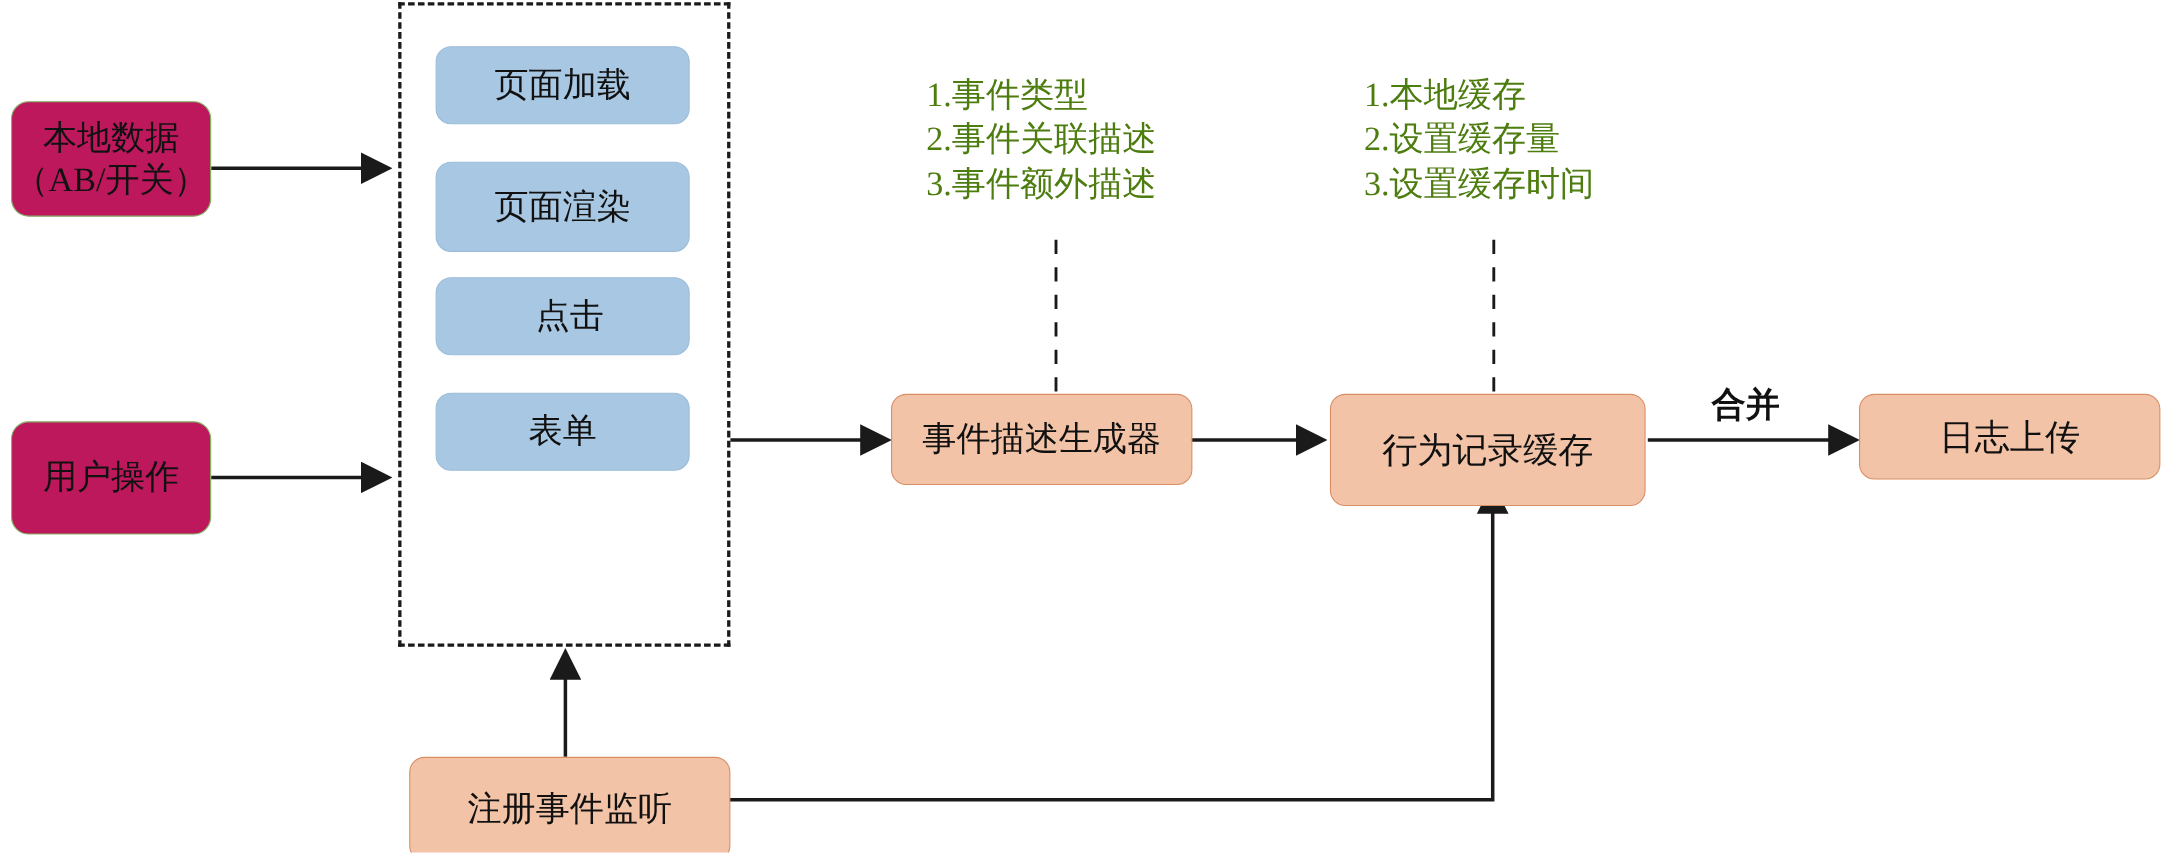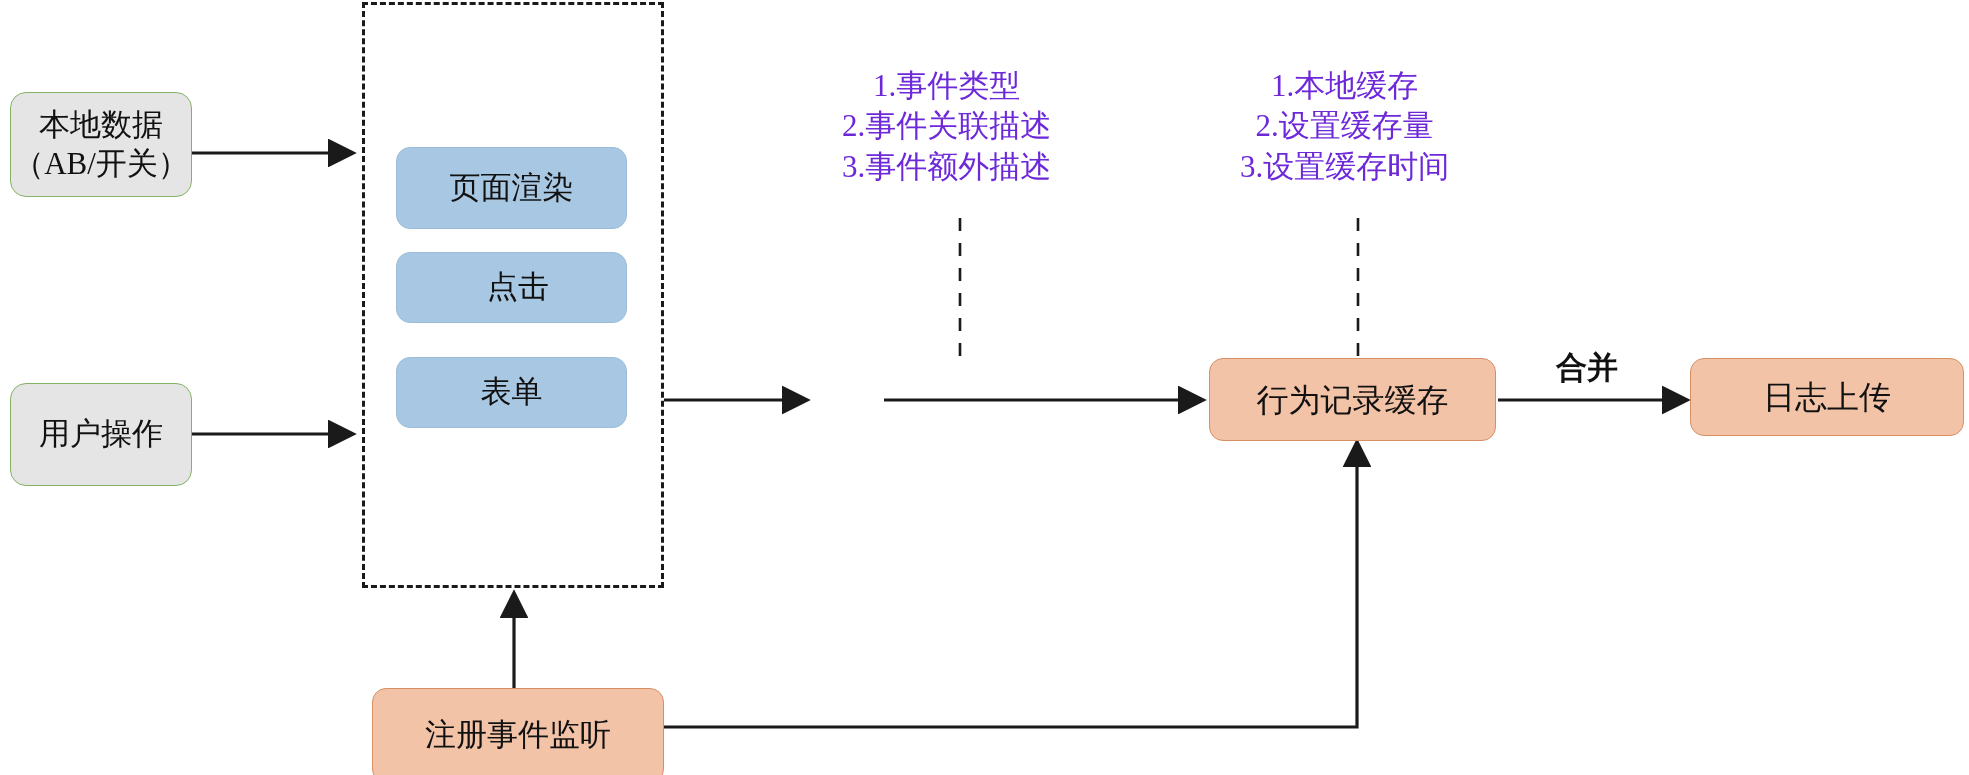--- a/index.html
+++ b/index.html
@@ -30,21 +30,21 @@
     box-sizing: border-box;
     display: flex;
     align-items: center;
     justify-content: center;
     text-align: center;
     line-height: 1.25;
     color: #111111;
     white-space: pre-line;
   }
   .node-green {
-    background: #e5e5e5;
+    background: #be185d;
     border: 1.6px solid #85b366;
     border-radius: 16px;
   }
   .node-blue {
     background: #a8c7e2;
     border: 1.6px solid #9bbdd9;
     border-radius: 14px;
   }
   .node-orange {
     background: #f2c3a7;
@@ -52,24 +52,24 @@
     border-radius: 14px;
   }
   .group-dashed {
     position: absolute;
     box-sizing: border-box;
     border: 3px dashed #1a1a1a;
     background: transparent;
   }
   .annot {
     position: absolute;
-    color: #6d28d9;
+    color: #4d7c0f;
     white-space: pre-line;
     line-height: 1.30;
-    text-align: center;
+    text-align: left;
   }
   .edge-label {
     position: absolute;
     color: #111111;
     white-space: nowrap;
   }
 </style>
 </head>
 <body>
 
@@ -101,29 +101,31 @@
     <line x1="1358" y1="218" x2="1358" y2="362" stroke="#1a1a1a" stroke-width="2.6" stroke-dasharray="13 12"></line>
   </svg>
 
   <div class="group-dashed" style="left:362px; top:2px; width:302px; height:586px;"></div>
 
   <div class="node node-green" style="left:10px; top:92px; width:182px; height:105px; font-size:31px;">本地数据
 （AB/开关）</div>
 
   <div class="node node-green" style="left:10px; top:383px; width:182px; height:103px; font-size:31px;">用户操作</div>
 
+  <div class="node node-blue" style="left:396px; top:42px; width:231px; height:71px; font-size:31px;">页面加载</div>
 
   <div class="node node-blue" style="left:396px; top:147px; width:231px; height:82px; font-size:31px;">页面渲染</div>
 
   <div class="node node-blue" style="left:396px; top:252px; width:231px; height:71px; font-size:31px;padding-left:13px;">点击</div>
 
   <div class="node node-blue" style="left:396px; top:357px; width:231px; height:71px; font-size:31px;">表单</div>
 
+  <div class="node node-orange" style="left:810px; top:358px; width:274px; height:83px; font-size:31px;">事件描述生成器</div>
 
-  <div class="node node-orange" style="left:1209px; top:358px; width:287px; height:83px; font-size:32px;">行为记录缓存</div>
+  <div class="node node-orange" style="left:1209px; top:358px; width:287px; height:102px; font-size:32px;">行为记录缓存</div>
 
   <div class="node node-orange" style="left:1690px; top:358px; width:274px; height:78px; font-size:32px;">日志上传</div>
 
   <div class="node node-orange" style="left:372px; top:688px; width:292px; height:95px; font-size:31px;">注册事件监听</div>
 
   <div class="annot" style="left:842px; top:66px; font-size:31px;">1.事件类型
 2.事件关联描述
 3.事件额外描述</div>
 
   <div class="annot" style="left:1240px; top:66px; font-size:31px;">1.本地缓存

